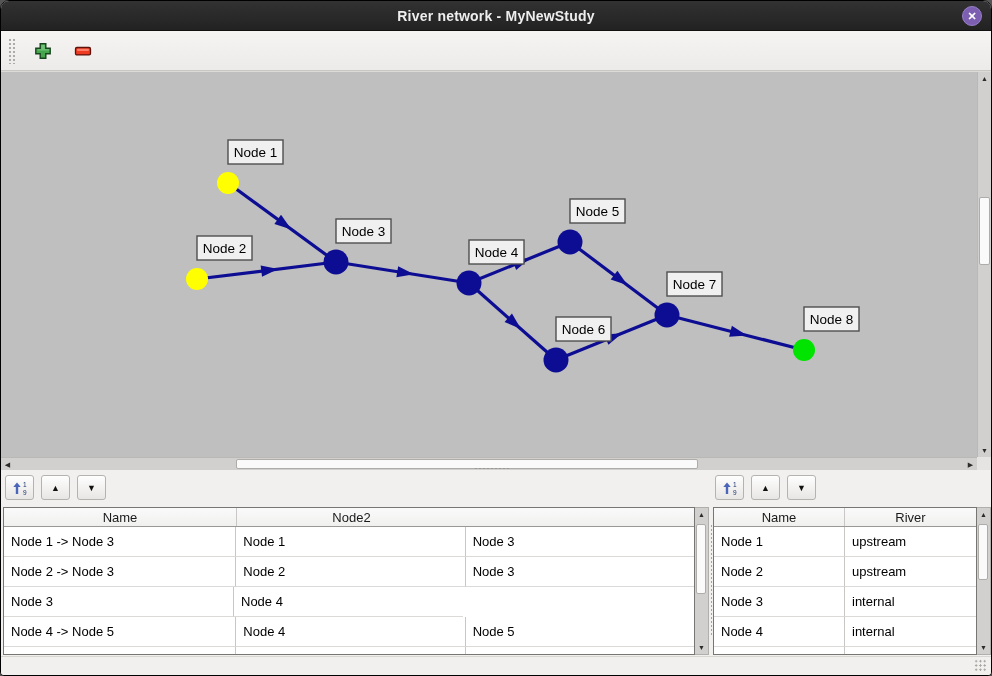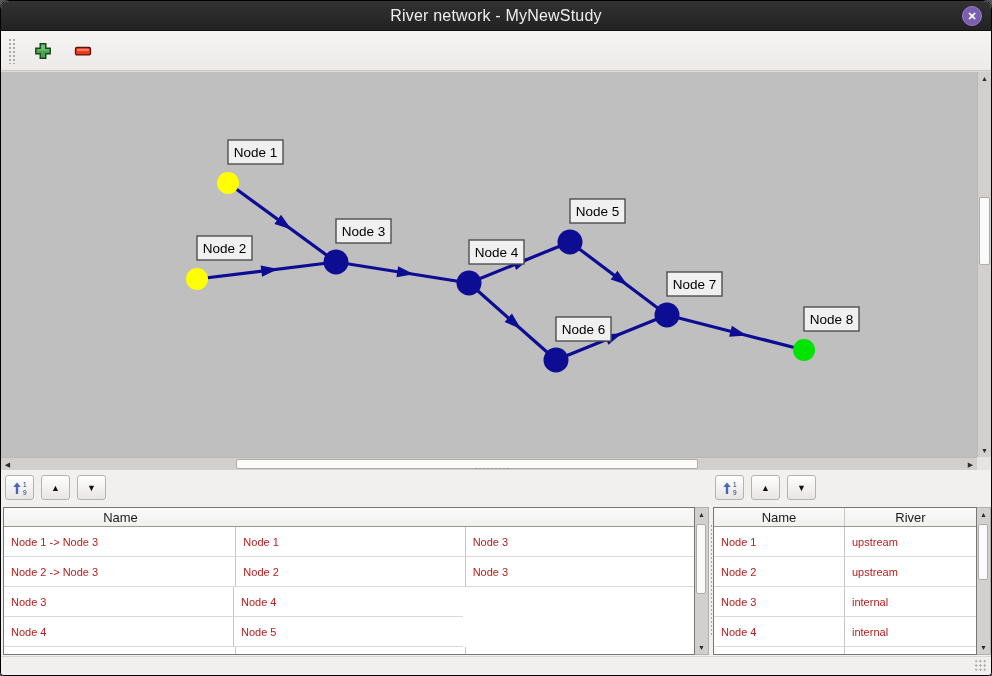--- a/index.html
+++ b/index.html
@@ -9,21 +9,21 @@
     border:1px solid #000; border-radius:9px 9px 4px 4px; overflow:hidden;
     background:#f1f0ee; display:flex; flex-direction:column;
   }
   
   .titlebar {
     height:30px; flex:0 0 30px; position:relative;
     background:linear-gradient(#323232,#222222);
     border-bottom:1px solid #111;
     display:flex; align-items:center; justify-content:center;
   }
-  .titlebar .title { color:#eee; font-weight:normal; font-size:16px; letter-spacing:.2px; }
+  .titlebar .title { color:#eee; font-weight:bold; font-size:14px; letter-spacing:.2px; }
   .close-btn {
     position:absolute; right:9px; top:5px; width:20px; height:20px; border-radius:50%;
     border:1px solid #977fc7; display:flex; align-items:center; justify-content:center;
     color:#fff; font-size:11px; font-weight:bold; cursor:default;
   }
   
   .toolbar {
     height:40px; flex:0 0 40px; background:linear-gradient(#f5f4f2,#edebe9);
     border-bottom:1px solid #c9c7c4; display:flex; align-items:center; gap:14px; padding-left:7px;
   }
@@ -82,21 +82,21 @@
     display:flex; align-items:center; justify-content:center; font-size:9px; color:#111;
   }
   .table-wrap { display:flex;border-radius:24px; }
   .tbl { border:1px solid #787672; background:#fff; overflow:hidden; }
   .tbl-left  { width:692px; height:148px; }
   .tbl-right { width:264px; height:148px; }
   .tr { display:flex; }
   .tr.head { background:linear-gradient(#fafafa,#f0f0ef); border-bottom:1px solid #9a9895; }
   .tr.head .td { justify-content:center; font-size:13px; color:#1a1a1a; height:18px; }
   .td {
-    display:flex; align-items:center; font-size:11px; color:#b91c1c;
+    display:flex; align-items:center; font-size:13px; color:#000000;
     padding:0 7px; border-right:1px solid #c9c7c5; overflow:hidden; white-space:nowrap;
   }
   .td:last-child { border-right:none; }
   .tr.row .td { height:30px; border-bottom:1px solid #dcdad8; background:#fff; }
   .tr.filler .td { height:10px; border-bottom:none; }
   .tbl-scroll {
     width:14px; height:148px; background:#d2d0ce; border:1px solid #b1afac; border-left:none;
     position:relative;
   }
   
@@ -219,36 +219,38 @@
             <span>▲</span>
           </div>
         <div class="mini-btn">
             <span>▼</span>
           </div>
       </div>
       <div class="table-wrap">
         <div id="reaches-table" class="tbl tbl-left">
             <div class="tr head">
               <div class="td" style="width: 233px;">Name</div>
+              <div class="td" style="width: 229px;">Node2</div>
             </div>
             <div class="tr row">
               <div class="td" style="width: 233px;">Node 1 -&gt; Node 3</div>
               <div class="td" style="width: 230px;">Node 1</div>
               <div class="td" style="width: 229px;">Node 3</div>
             </div>
             <div class="tr row">
               <div class="td" style="width: 233px;">Node 2 -&gt; Node 3</div>
               <div class="td" style="width: 230px;">Node 2</div>
               <div class="td" style="width: 229px;">Node 3</div>
             </div>
             <div class="tr row">
               <div class="td" style="width: 230px;">Node 3</div>
               <div class="td" style="width: 229px;">Node 4</div>
             </div>
             <div class="tr row">
+              <div class="td" style="width: 233px;">Node 4 -&gt; Node 5</div>
               <div class="td" style="width: 230px;">Node 4</div>
               <div class="td" style="width: 229px;">Node 5</div>
             </div>
             <div class="tr row filler">
               <div class="td" style="width: 233px;"></div>
               <div class="td" style="width: 230px;"></div>
               <div class="td" style="width: 229px;"></div>
             </div>
           </div>
         <div class="tbl-scroll">

